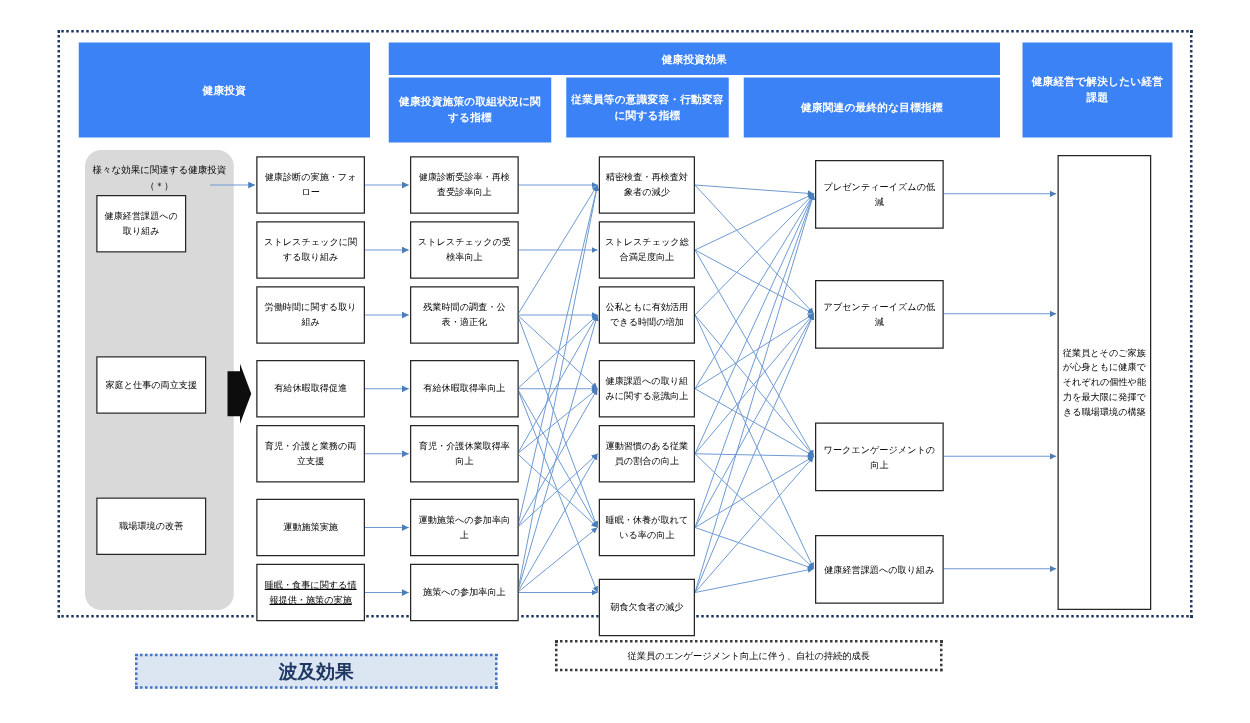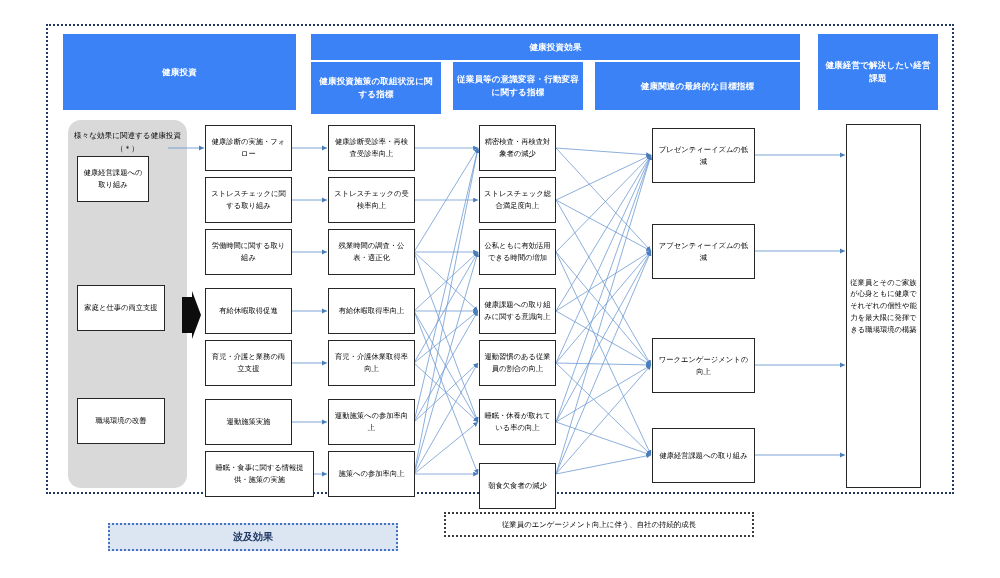--- a/index.html
+++ b/index.html
@@ -44,21 +44,21 @@
   
   .big-arrow{position:absolute;}
 
   
   #links{position:absolute;left:0;top:0;width:1000px;height:578px;pointer-events:none;}
 
   
   .legend-blue{
     position:absolute;background:#dce6f2;border:2px dotted #4472c4;box-sizing:border-box;
     display:flex;align-items:center;justify-content:center;
-    font-size:10px;font-weight:bold;color:#1f3864;font-family:Liberation Mono, monospace;
+    font-size:15px;font-weight:bold;color:#1f3864;font-family:Liberation Mono, monospace;
   }
   .legend-white{
     position:absolute;background:#fff;border:2px dotted #3b3b3b;box-sizing:border-box;
     display:flex;align-items:center;justify-content:center;
     font-size:7.4px;color:#000;text-align:center;padding:0 6px;
   }
 </style>
 </head>
 <body>
 
@@ -168,21 +168,21 @@
       <line x1="168" y1="148" x2="204" y2="148"></line>
     </g>
   </svg>
 
   <div class="node n-thick" style="left:205px;top:125px;width:87px;height:46px;">健康診断の実施・フォロー</div>
   <div class="node n-thick" style="left:205px;top:177px;width:87px;height:46px;">ストレスチェックに関する取り組み</div>
   <div class="node n-thick" style="left:205px;top:229px;width:87px;height:46px;">労働時間に関する取り組み</div>
   <div class="node n-thick" style="left:205px;top:288px;width:87px;height:46px;">有給休暇取得促進</div>
   <div class="node n-thick" style="left:205px;top:340px;width:87px;height:46px;">育児・介護と業務の両立支援</div>
   <div class="node n-thick" style="left:205px;top:399px;width:87px;height:46px;">運動施策実施</div>
-  <div class="node n-thick" style="left:205px;top:451px;width:109px;height:46px;">睡眠・食事に関する情報提供・施策の実施</div>
+  <div class="node n-thick" style="left:205px;top:451px;width:87px;height:46px;text-decoration:underline;">睡眠・食事に関する情報提供・施策の実施</div>
 
   <div class="node n-thick" style="left:328px;top:125px;width:87px;height:46px;">健康診断受診率・再検査受診率向上</div>
   <div class="node n-thick" style="left:328px;top:177px;width:87px;height:46px;">ストレスチェックの受検率向上</div>
   <div class="node n-thick" style="left:328px;top:229px;width:87px;height:46px;">残業時間の調査・公表・適正化</div>
   <div class="node n-thick" style="left:328px;top:288px;width:87px;height:46px;">有給休暇取得率向上</div>
   <div class="node n-thick" style="left:328px;top:340px;width:87px;height:46px;">育児・介護休業取得率向上</div>
   <div class="node n-thick" style="left:328px;top:399px;width:87px;height:46px;">運動施策への参加率向上</div>
   <div class="node n-thick" style="left:328px;top:451px;width:87px;height:46px;">施策への参加率向上</div>
 
   <div class="node n-thick" style="left:479px;top:125px;width:77px;height:46px;">精密検査・再検査対象者の減少</div>

